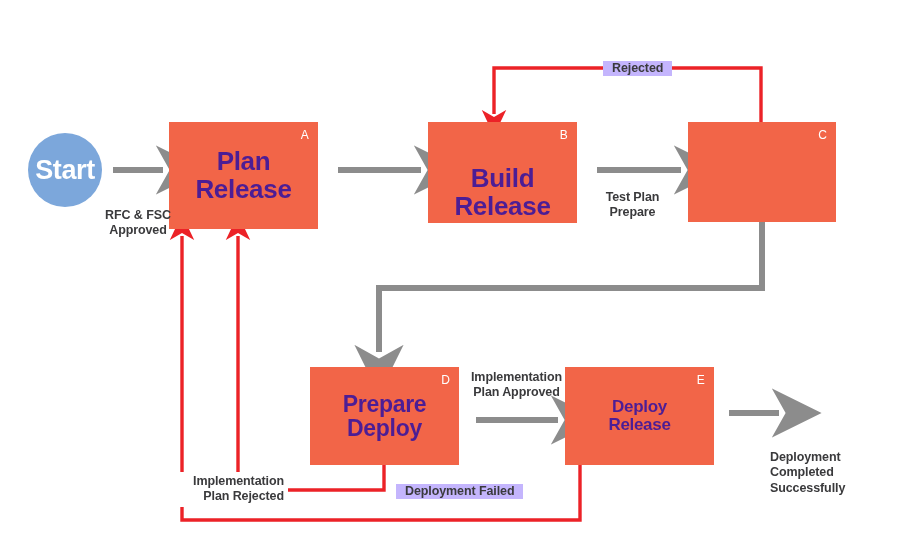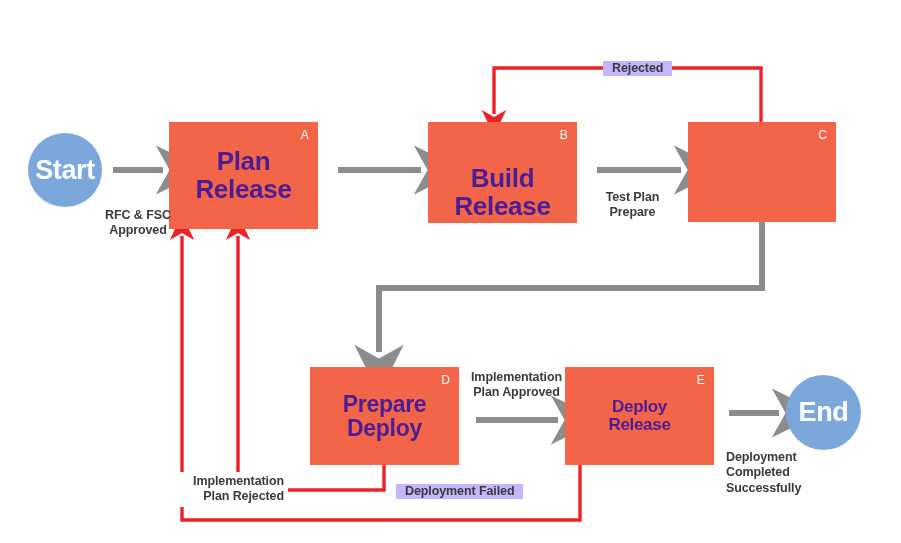--- a/index.html
+++ b/index.html
@@ -73,21 +73,21 @@
   .edge-label {
     position: absolute;
     color: #3A3A3C;
     font-size: 12.5px;
     font-weight: bold;
     line-height: 1.22;
     letter-spacing: -0.1px;
     white-space: pre-line;
   }
   .edge-label.center { text-align: center; }
-  .edge-label.left   { text-align: left; }
+  .edge-label.left   { text-align: left; margin-left: 44px; }
   .edge-label.right  { text-align: right; }
 
   
   .edge-label.inline {
     background: #c4b5fd;
     padding: 0 9px;
     text-align: center;
   }
 </style>
 </head>
@@ -149,23 +149,20 @@
     <span class="node-title" style="font-size:23px;">Prepare
 Deploy</span>
   </div>
 
   <div class="node-box" style="left:565px; top:367px; width:149px; height:98px;">
     <span class="node-tag">E</span>
     <span class="node-title" style="font-size:17px;">Deploy
 Release</span>
   </div>
 
-  <div class="node-circle" style="left:786px; top:375px; width:75px; height:75px;">
-    <span class="node-title">End</span>
-  </div>
 
   <div class="edge-label center" style="left:83px; top:208px; width:110px;">RFC &amp; FSC
 Approved</div>
 
 
   <div class="edge-label center" style="left:585px; top:190px; width:95px;">Test Plan
 Prepare</div>
 
 
   <div class="edge-label center" style="left:459px; top:370px; width:115px;">Implementation

